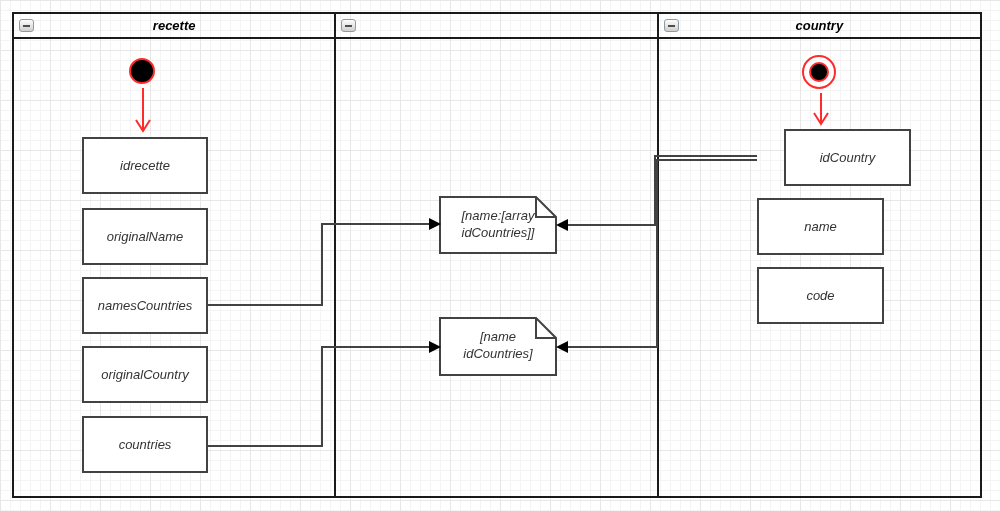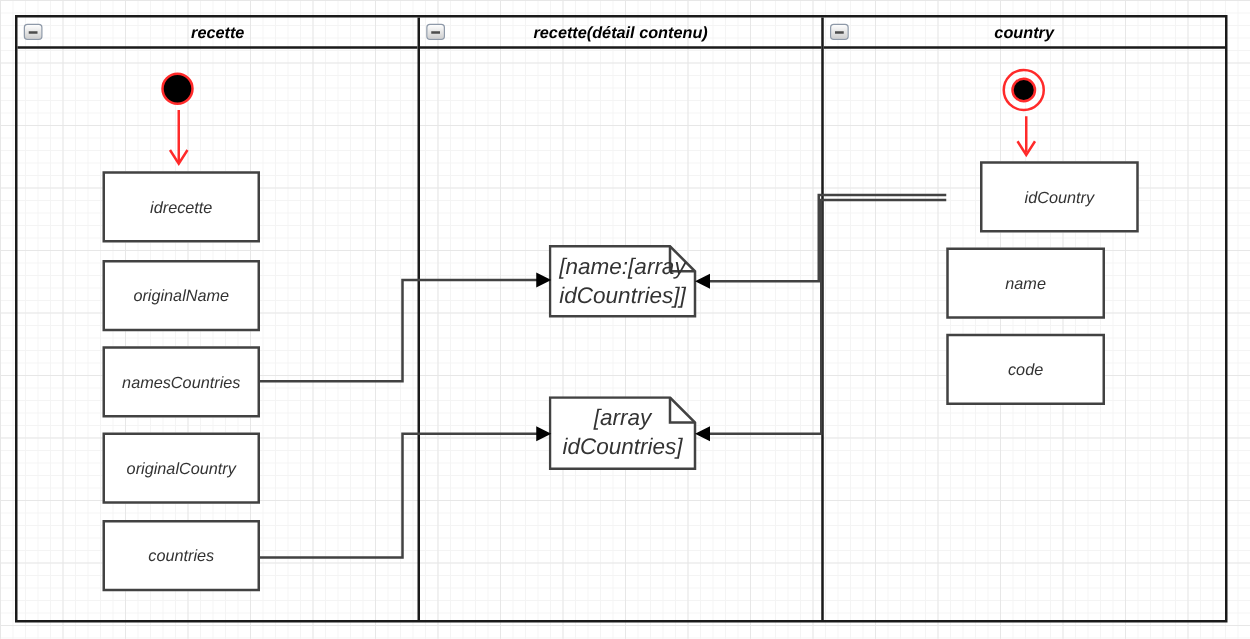--- a/index.html
+++ b/index.html
@@ -52,21 +52,21 @@
   .minus-bar{width:7px;height:2px;background:#4d4d4d;}
   .box{
     position:absolute;width:126px;height:57px;
     background:#ffffff;border:2px solid var(--shape-border);
     display:flex;align-items:center;justify-content:center;
     font-size:13px;color:var(--text);
   }
   .note-text{
     position:absolute;width:118px;height:58px;
     display:flex;flex-direction:column;align-items:center;justify-content:center;
-    font-size:18px;color:var(--text);line-height:1.3;text-align:center;
+    font-size:13px;color:var(--text);line-height:1.3;text-align:center;
   }
   .start-circle{
     position:absolute;width:26px;height:26px;border-radius:50%;
     background:#000;border:2px solid var(--red);
   }
   .start-ring{
     position:absolute;width:34px;height:34px;border-radius:50%;
     border:2px solid var(--red);
     display:flex;align-items:center;justify-content:center;
   }
@@ -93,21 +93,20 @@
             <span class="minus-bar"></span>
           </span>
         <span>recette</span>
       </div>
     </div>
     <div class="lane" style="width:323px;">
       <div class="lane-header">
         <span class="collapse-btn">
             <span class="minus-bar"></span>
           </span>
-        <span>recette(détail contenu)</span>
       </div>
     </div>
     <div class="lane" style="width:322px;">
       <div class="lane-header">
         <span class="collapse-btn">
             <span class="minus-bar"></span>
           </span>
         <span>country</span>
       </div>
     </div>
@@ -150,21 +149,21 @@
   <div class="note-text" style="left:439px;top:196px;">
     <span>[name:[array</span>
     <span>idCountries]]</span>
   </div>
 
   <svg class="overlay" style="left:439px;top:317px;" width="120" height="61" pointer-events="all">
     <path class="note-outline" d="M1 1 H97 L117 21 V58 H1 Z"></path>
     <path class="note-crease" d="M97 1 V21 H117"></path>
   </svg>
   <div class="note-text" style="left:439px;top:317px;">
-    <span>[array</span>
+    <span>[name</span>
     <span>idCountries]</span>
   </div>
 
   <svg class="overlay" width="1000" height="511">
 
     <path class="edge" d="M208 305 H322 V224 H430"></path>
     <polygon class="edge-head" points="429,218 441,224 429,230"></polygon>
 
     <path class="edge" d="M208 446 H322 V347 H430"></path>
     <polygon class="edge-head" points="429,341 441,347 429,353"></polygon>

